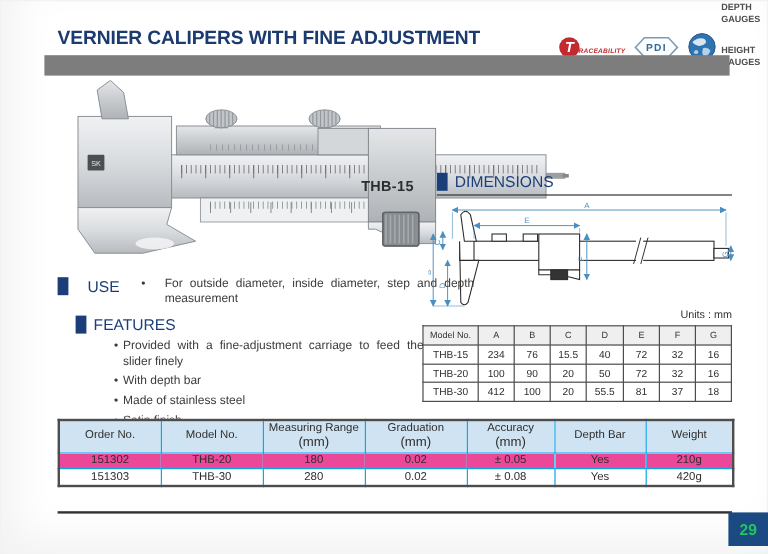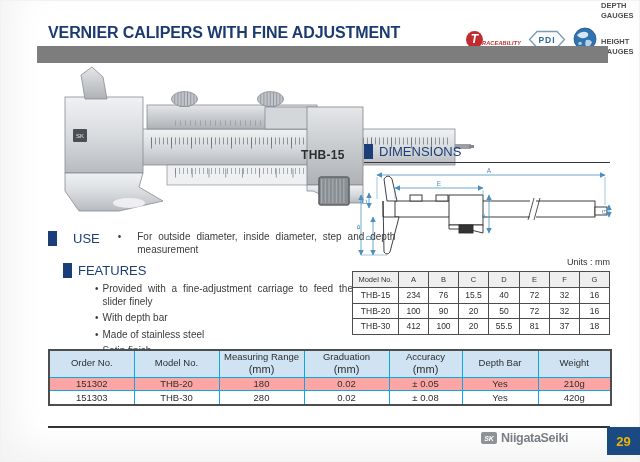--- a/index.html
+++ b/index.html
@@ -30,27 +30,27 @@
   .bullet-dot{font-size:10px;color:#3b3b3b;line-height:1.25;}
   .use-text{width:258px;font-size:10px;line-height:1.25;text-align:justify;color:#3b3b3b;}
   .features-head{left:48px;top:263px;margin-left:15px;}
   .features-list{position:absolute;left:95px;top:283px;width:258px;font-size:10px;line-height:1.25;color:#3b3b3b;}
   .feat-item{display:flex;gap:4px;margin-bottom:4px;text-align:justify;}
   .spec-table{position:absolute;left:48px;top:349px;width:562px;border:2px solid #4d4d4d;background:#fff;table-layout:fixed;}
   .spec-table th,.spec-table td{border:1px solid #0ea5e9;text-align:center;overflow:hidden;}
   .spec-table th{background:#cfe3f2;font-size:9.5px;font-weight:normal;color:#2e2e2e;height:22px;padding:1px 0;line-height:1.15;}
   .spec-table th .sub{display:block;font-size:11px;}
   .spec-table td{font-size:9.5px;color:#2e2e2e;height:12.5px;padding:0;}
-  .spec-table tr.alt td{background:#fca5a5;}
+  .spec-table tr.alt td{background:#ec4899;}
   .footer-line{position:absolute;left:48px;top:426px;width:562px;height:1.5px;background:#333;}
   .brand{position:absolute;left:481px;top:431px;display:flex;align-items:center;gap:4px;}
   .sk-box{width:16px;height:12px;background:#8d9297;border-radius:2px;color:#fff;font-size:7px;font-weight:bold;
           font-style:italic;display:flex;align-items:center;justify-content:center;}
   .brand-name{font-size:12.5px;font-weight:bold;color:#797e84;letter-spacing:-0.3px;}
-  .page-num{position:absolute;left:607px;top:427px;width:33px;height:28px;background:#1b4a82;color:#eab308;
+  .page-num{position:absolute;left:607px;top:427px;width:33px;height:28px;background:#1b4a82;color:#22c55e;
             font-size:13px;font-weight:bold;display:flex;align-items:center;justify-content:center;}
   .abs{position:absolute;}
 </style>
 </head>
 <body>
 
 <div class="page">
 
   <div class="title">VERNIER CALIPERS WITH FINE ADJUSTMENT</div>
 
@@ -349,19 +349,15 @@
       <td>280</td>
       <td>0.02</td>
       <td>± 0.08</td>
       <td>Yes</td>
       <td>420g</td>
     </tr>
   </tbody>
     </table>
 
   <div class="footer-line"></div>
-  <div class="brand">
-    <span class="sk-box">SK</span>
-    <span class="brand-name">NiigataSeiki</span>
-  </div>
   <div class="page-num">29</div>
 
 </div>
 
 </body></html>

